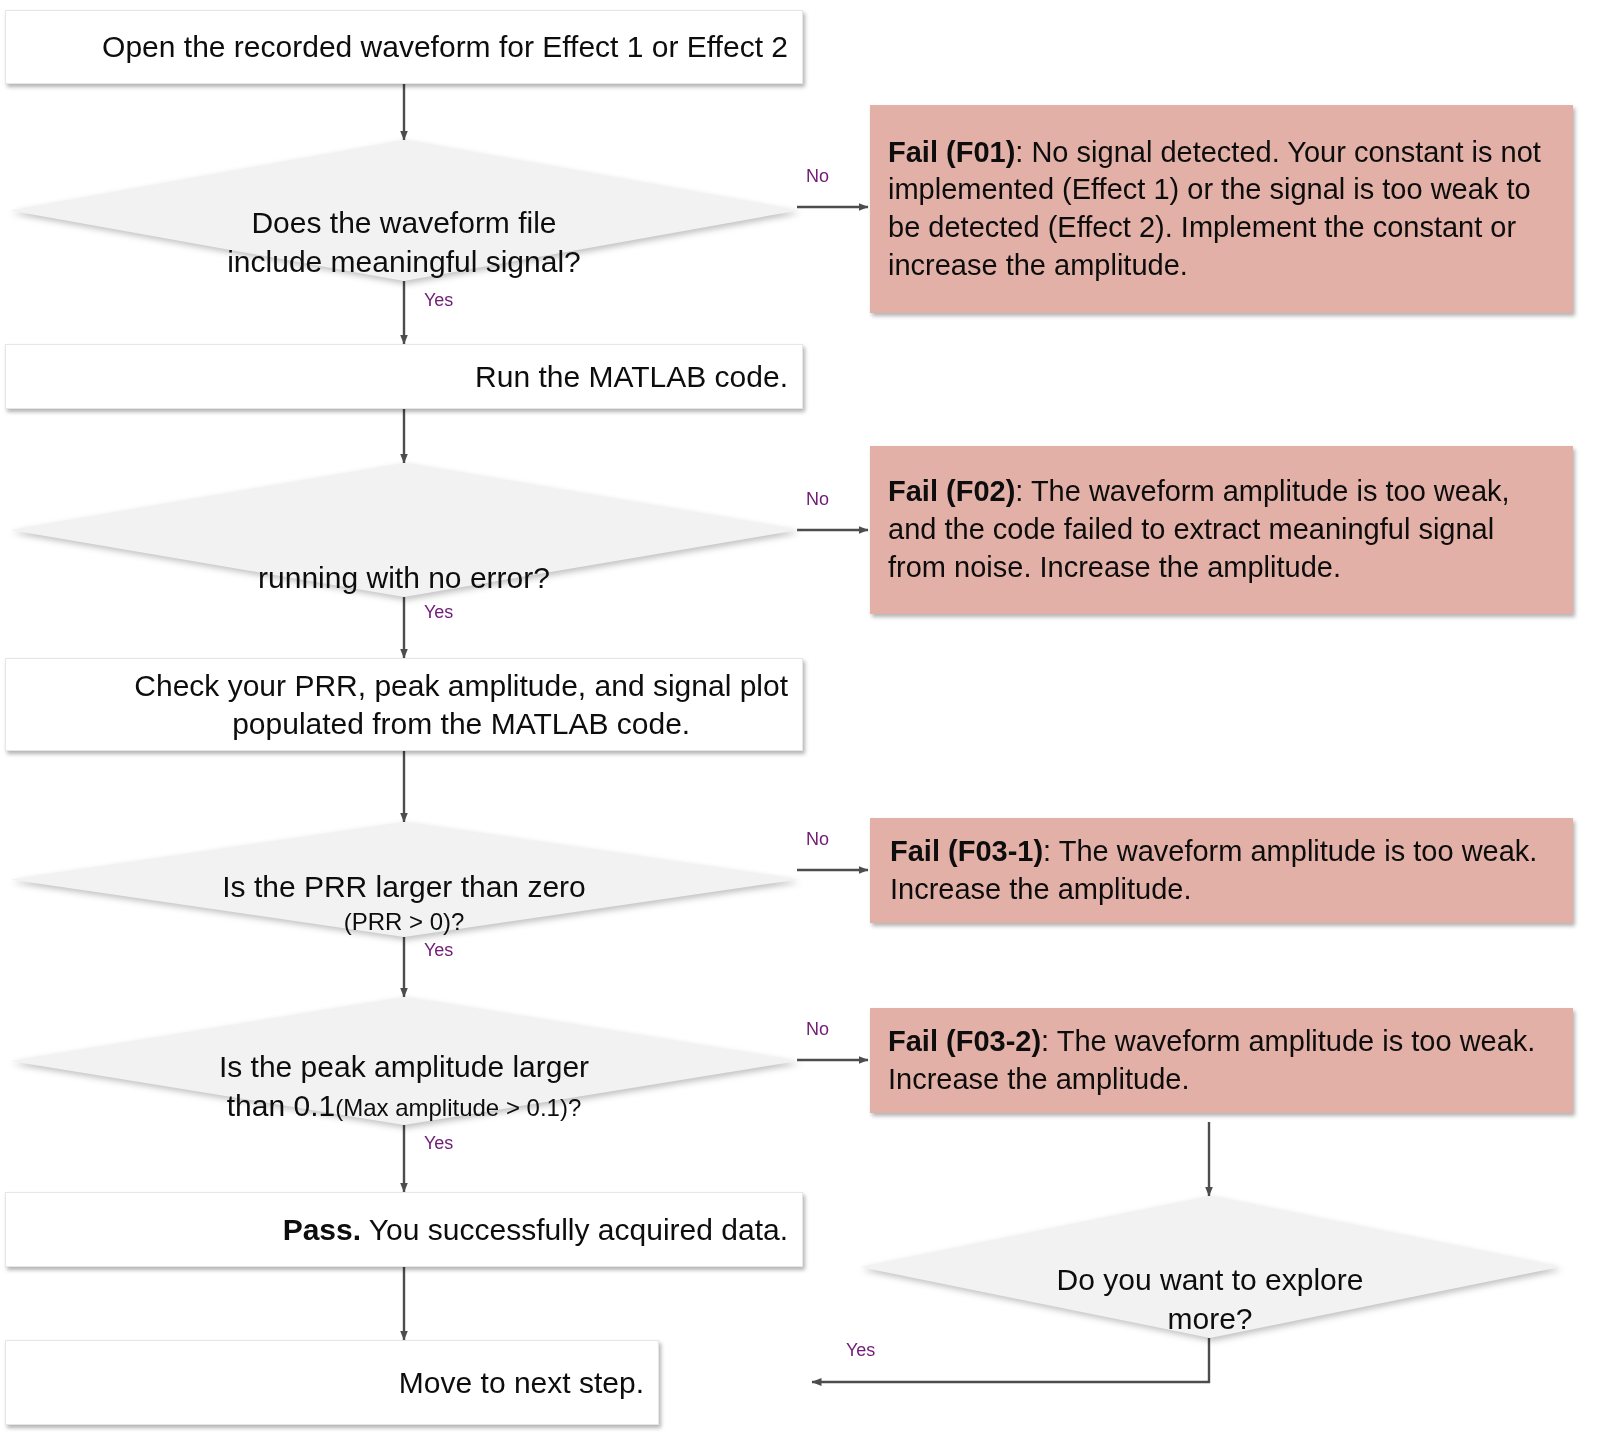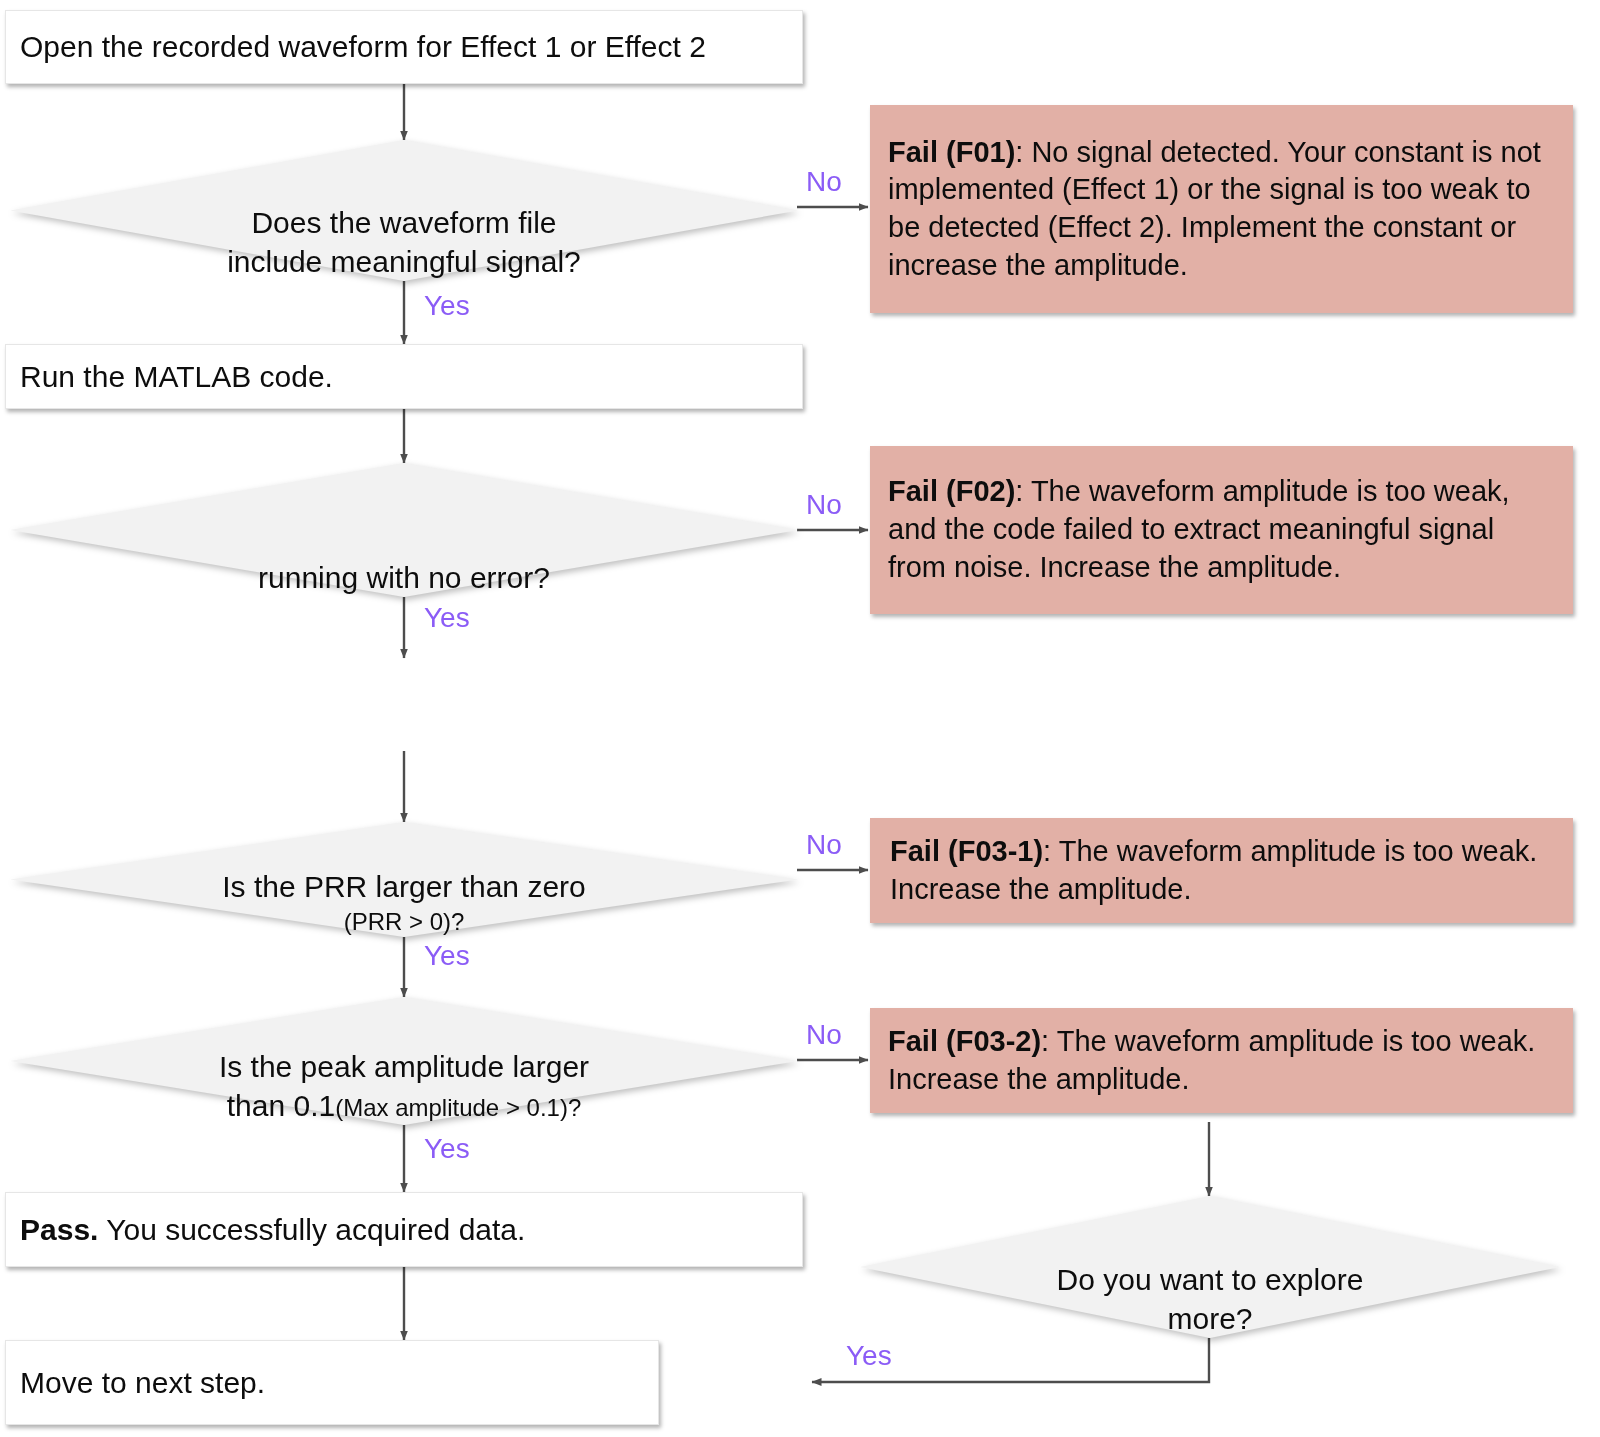--- a/index.html
+++ b/index.html
@@ -17,21 +17,21 @@
     height: 1437px;
     overflow: hidden;
     background: #ffffff;
   }
 
   
   .node {
     position: absolute;
     display: flex;
     align-items: center;
-    justify-content: flex-start;
+    justify-content: flex-end;
     text-align: center;
     line-height: 1.25;
   }
 
   .proc {
     background: #ffffff;
     border: 1px solid #e6e6e6;
     box-shadow: 2px 3px 4px rgba(0,0,0,0.30);
     font-size: 30px;
     padding: 4px 14px;
@@ -75,22 +75,22 @@
 
   
   #wires {
     position: absolute;
     left: 0; top: 0;
     width: 1600px; height: 1437px;
     pointer-events: none;
   }
   .edge-label {
     position: absolute;
-    font-size: 28px;
-    color: #8b5cf6;
+    font-size: 18px;
+    color: #701a75;
     white-space: nowrap;
   }
 </style>
 </head>
 <body>
 
 <div id="canvas">
 
   <svg id="wires" viewBox="0 0 1600 1437">
     <defs>
@@ -167,20 +167,26 @@
       </div>
     </div>
   </div>
 
   <div class="node fail" style="left:870px; top:446px; width:703px; height:168px;">
     <div class="inner">
       <span class="b">Fail (F02)</span><span>: The waveform amplitude is too weak, and the code failed to extract meaningful signal from noise. Increase the amplitude.</span>
     </div>
   </div>
 
+  <div class="node proc" style="left:5px; top:658px; width:798px; height:93px;">
+    <div>
+      <div>Check your PRR, peak amplitude, and signal plot</div>
+      <div>populated from the MATLAB code.</div>
+    </div>
+  </div>
 
   <div class="diamond-wrap" style="left:10px; top:822px; width:788px; height:115px;">
     <svg width="788" height="115" viewBox="0 0 788 115">
       <polygon points="394,0 788,57.5 394,115 0,57.5" fill="#F2F2F2" stroke="none" style="filter: drop-shadow(2px 3px 3px rgba(0,0,0,0.25));"></polygon>
     </svg>
     <div class="diamond-label">
       <div>
         <div>Is the PRR  larger than zero</div>
         <div class="small">(PRR &gt; 0)?</div>
       </div>

